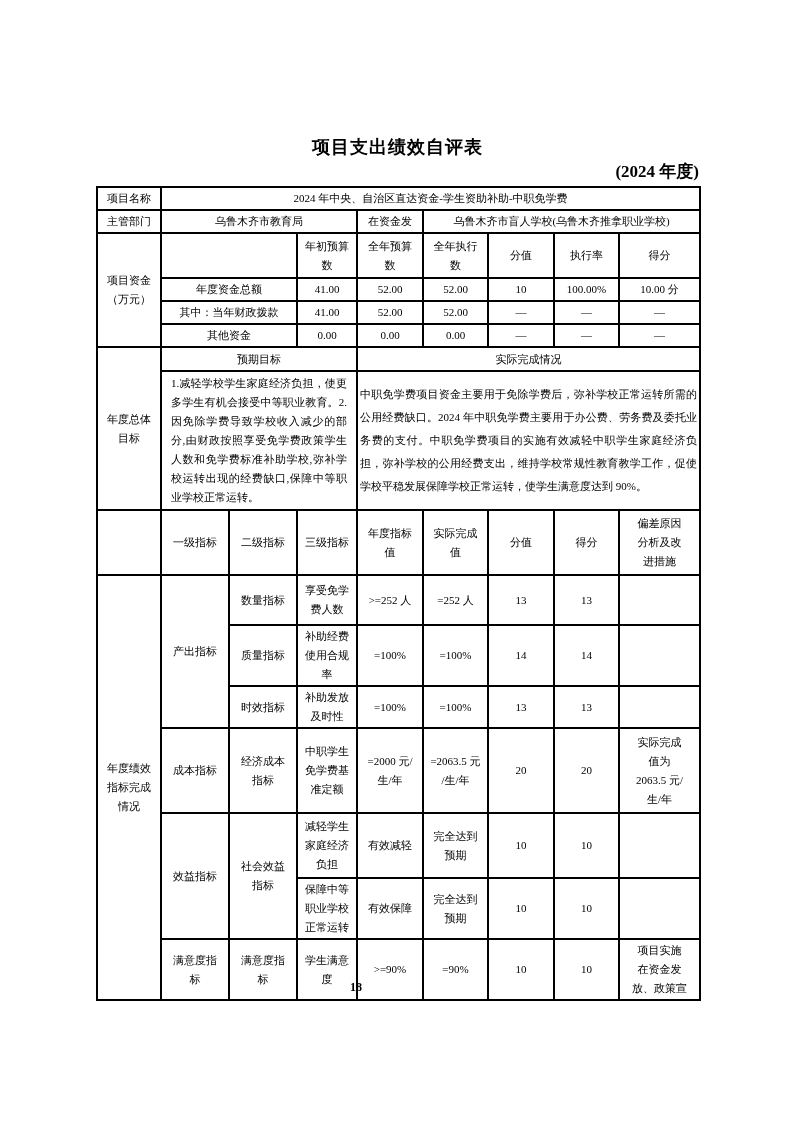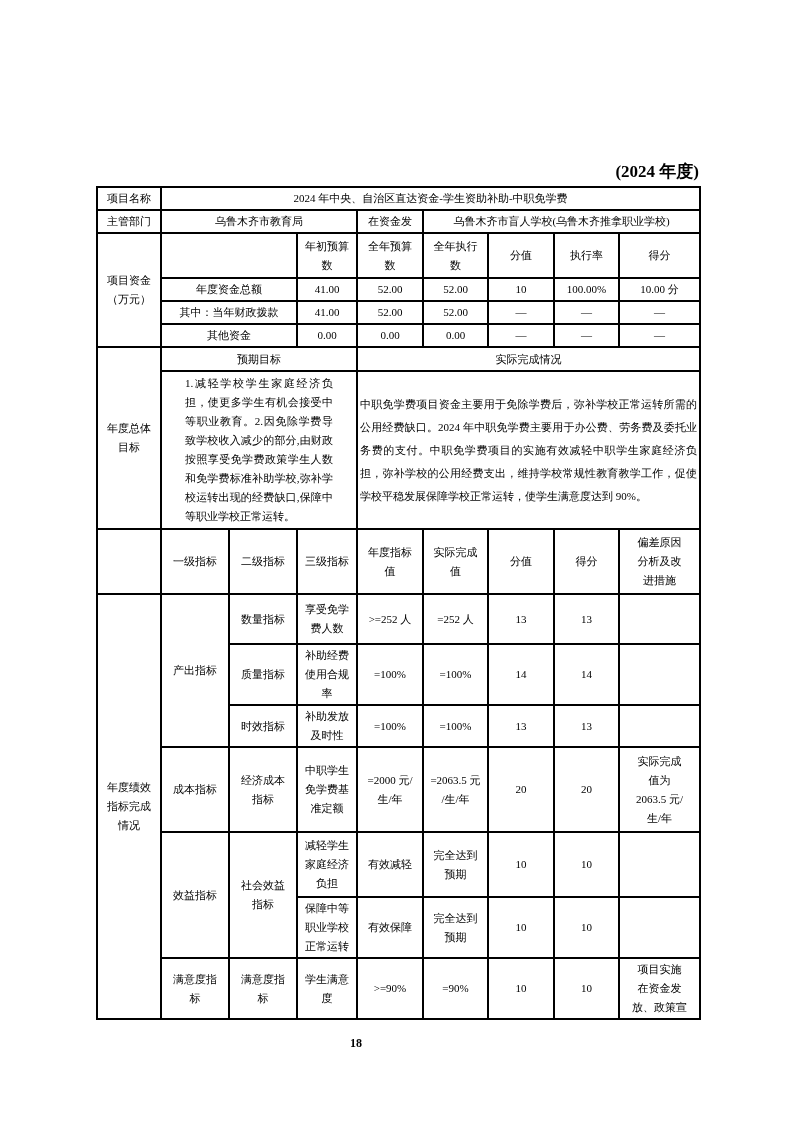--- a/index.html
+++ b/index.html
@@ -32,39 +32,40 @@
     line-height:19px;
     text-align:center;
     vertical-align:middle;
     padding:1px 4px;
     overflow:hidden;
     word-break:break-all;
   }
   td.pre { white-space:pre-line;margin-top:23px; }
   td.goal-text {
     text-align:justify;
-    padding:2px 23px;
+    padding:2px 9px;
     line-height:19px;
   }
   td.goal-text-wide {
     text-align:justify;
     padding:2px 2px;
     line-height:23px;
     margin-left:32px;
   }
   .page-number {
-    position:absolute; left:0; top:1036px; width:712px;
+    position:absolute; left:0; top:980px; width:712px;
     text-align:center; font-size:12px; font-weight:bold;
   }
 </style>
 </head>
 <body>
 
 <div class="page">
 
+  <div class="doc-title">项目支出绩效自评表</div>
   <div class="doc-subtitle">(2024 年度)</div>
 
   <table class="main">
     <colgroup>
       <col style="width:64px">
         <col style="width:68px">
         <col style="width:68px">
       <col style="width:60px">
         <col style="width:66px">
         <col style="width:65px">

